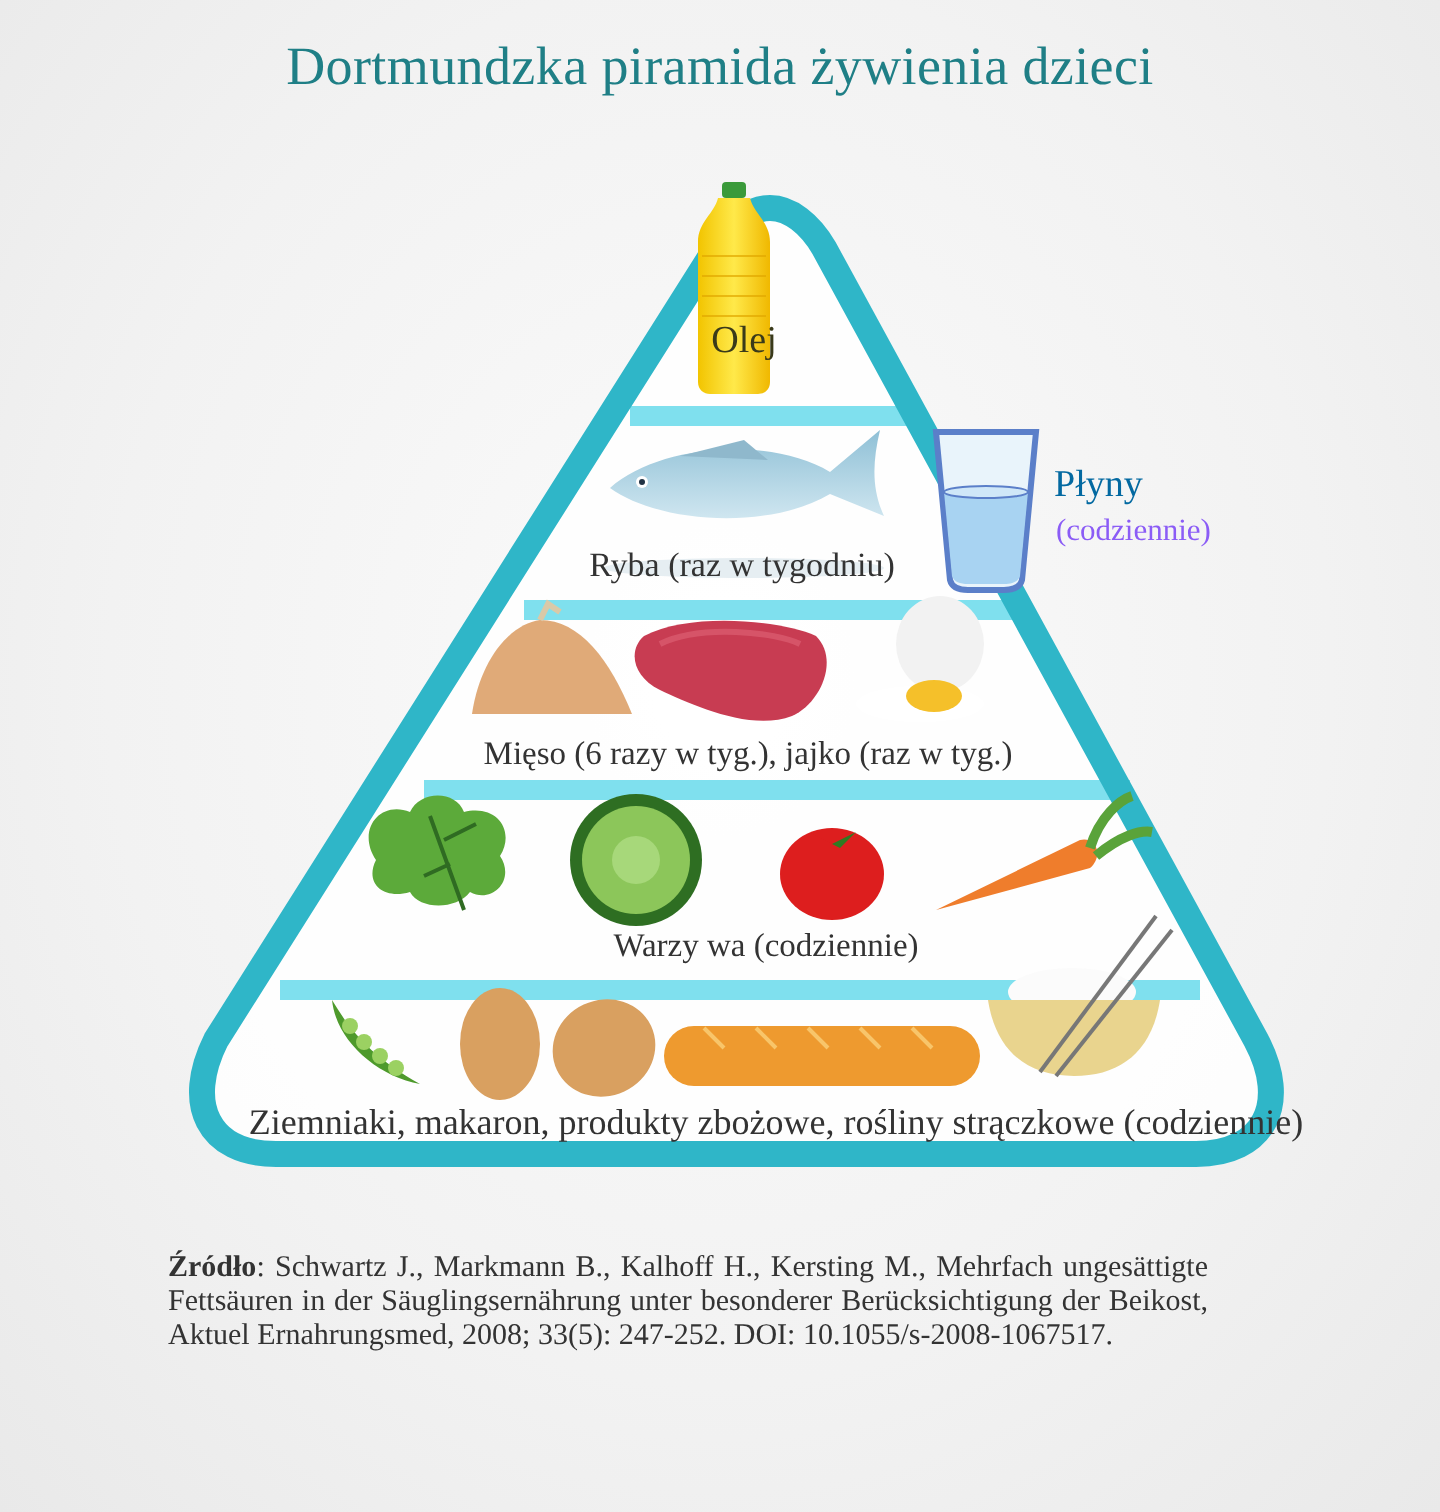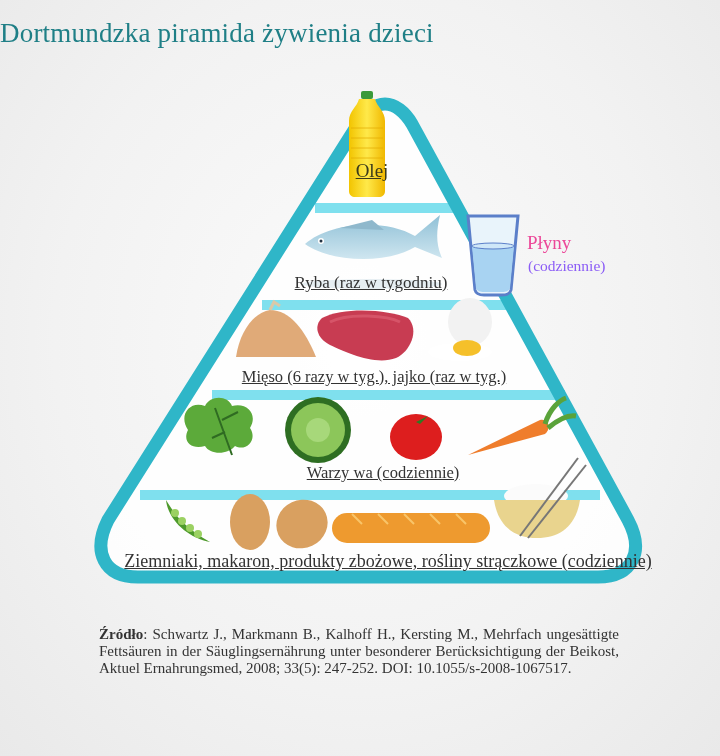--- a/index.html
+++ b/index.html
@@ -4,38 +4,37 @@
 <style>
   * { box-sizing: border-box; margin: 0; padding: 0; }
   html, body { width: 720px; height: 756px; overflow: hidden; }
   body {
     background: radial-gradient(ellipse at 50% 45%, #fbfbfb 0%, #f2f2f2 60%, #e9e9e9 100%);
     font-family: "Liberation Serif", "DejaVu Serif", serif;
     position: relative;
   }
   .title {
     position: absolute; left: 0; width: 720px; top: 18px;
-    text-align: left; font-size: 27px; color: #1f7f86;
+    text-align: center; font-size: 27px; color: #1f7f86;
     letter-spacing: 0.2px;
   }
   svg.pyr { position: absolute; left: 0; top: 0; }
   .lbl {
     position: absolute; color: #333; white-space: nowrap;
     transform: translateX(-50%);
-    text-decoration: underline;
   }
   .l-oil { left: 372px; top: 160px; font-size: 19px; color: #3a3a1a; }
   .l-fish { left: 371px; top: 273px; font-size: 17px; }
   .l-meat { left: 374px; top: 367px; font-size: 16.5px; }
   .l-veg { left: 363px; top: 463px; font-size: 16.5px; margin-left: 20px; }
   .l-grain { left: 388px; top: 551px; font-size: 18px; }
-  .l-fluid { position: absolute; left: 527px; top: 232px; font-size: 19px; color: #ec4899; }
+  .l-fluid { position: absolute; left: 527px; top: 232px; font-size: 19px; color: #0369a1; }
   .l-fluid2 { position: absolute; left: 528px; top: 257px; font-size: 15.5px; color: #8b5cf6; }
   .source {
-    position: absolute; left: 99px; top: 626px; width: 520px;
+    position: absolute; left: 84px; top: 626px; width: 520px;
     font-size: 15px; line-height: 17px; color: #333; text-align: justify;
   }
   .source b { font-weight: bold; }
 </style>
 </head>
 <body>
 
 <div class="title">Dortmundzka piramida żywienia dzieci</div>
 
 <svg class="pyr" width="720" height="756" viewBox="0 0 720 756">

